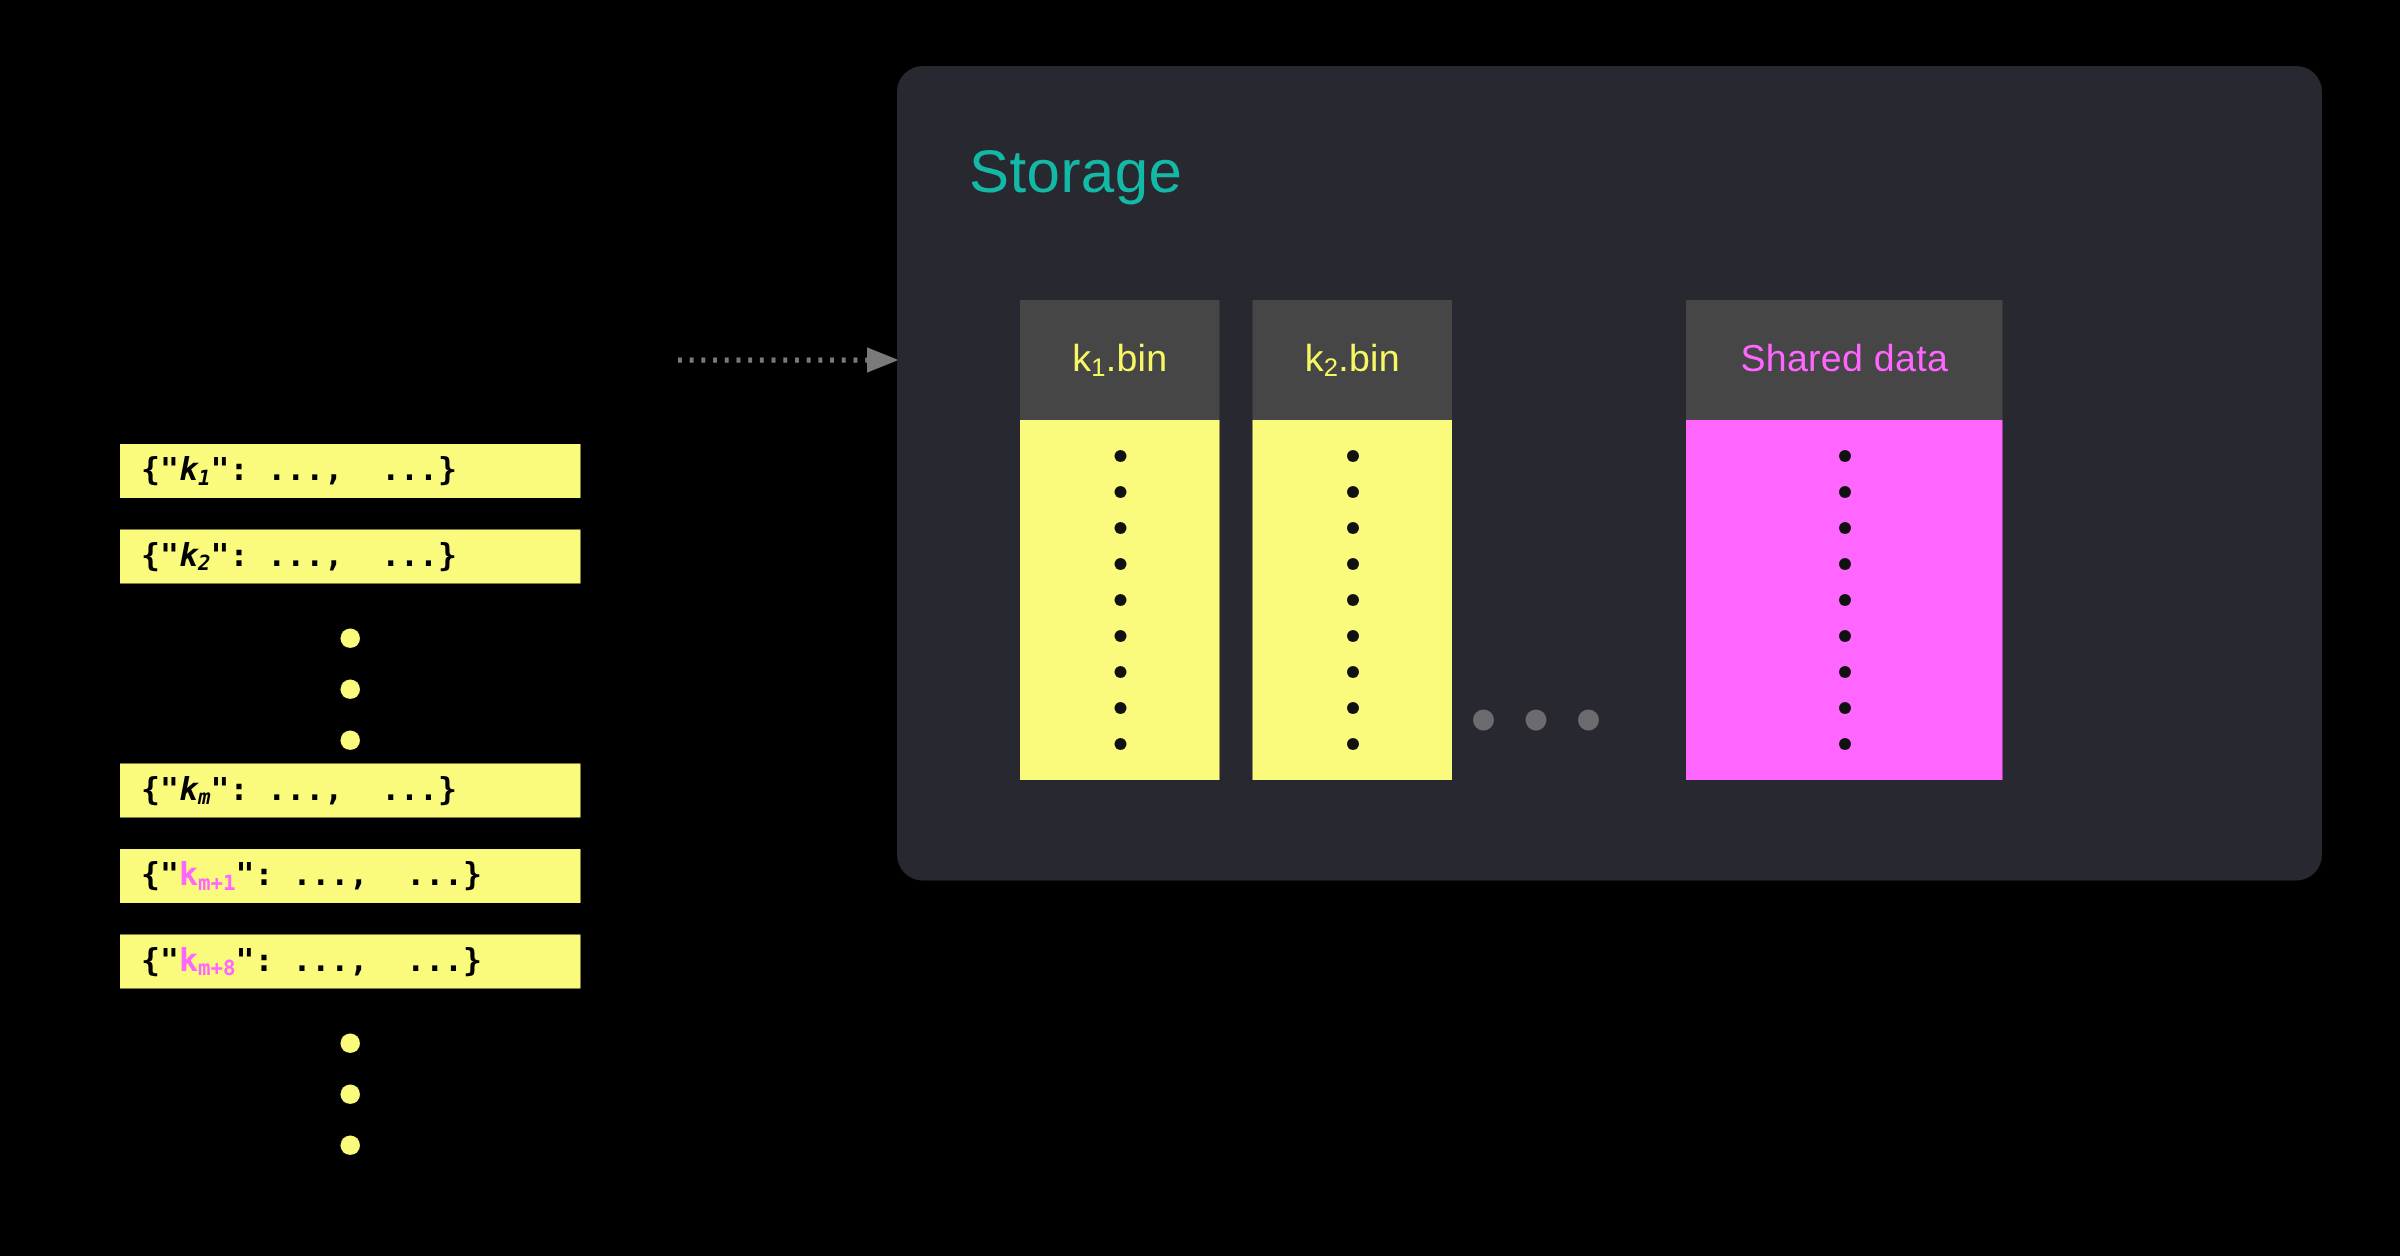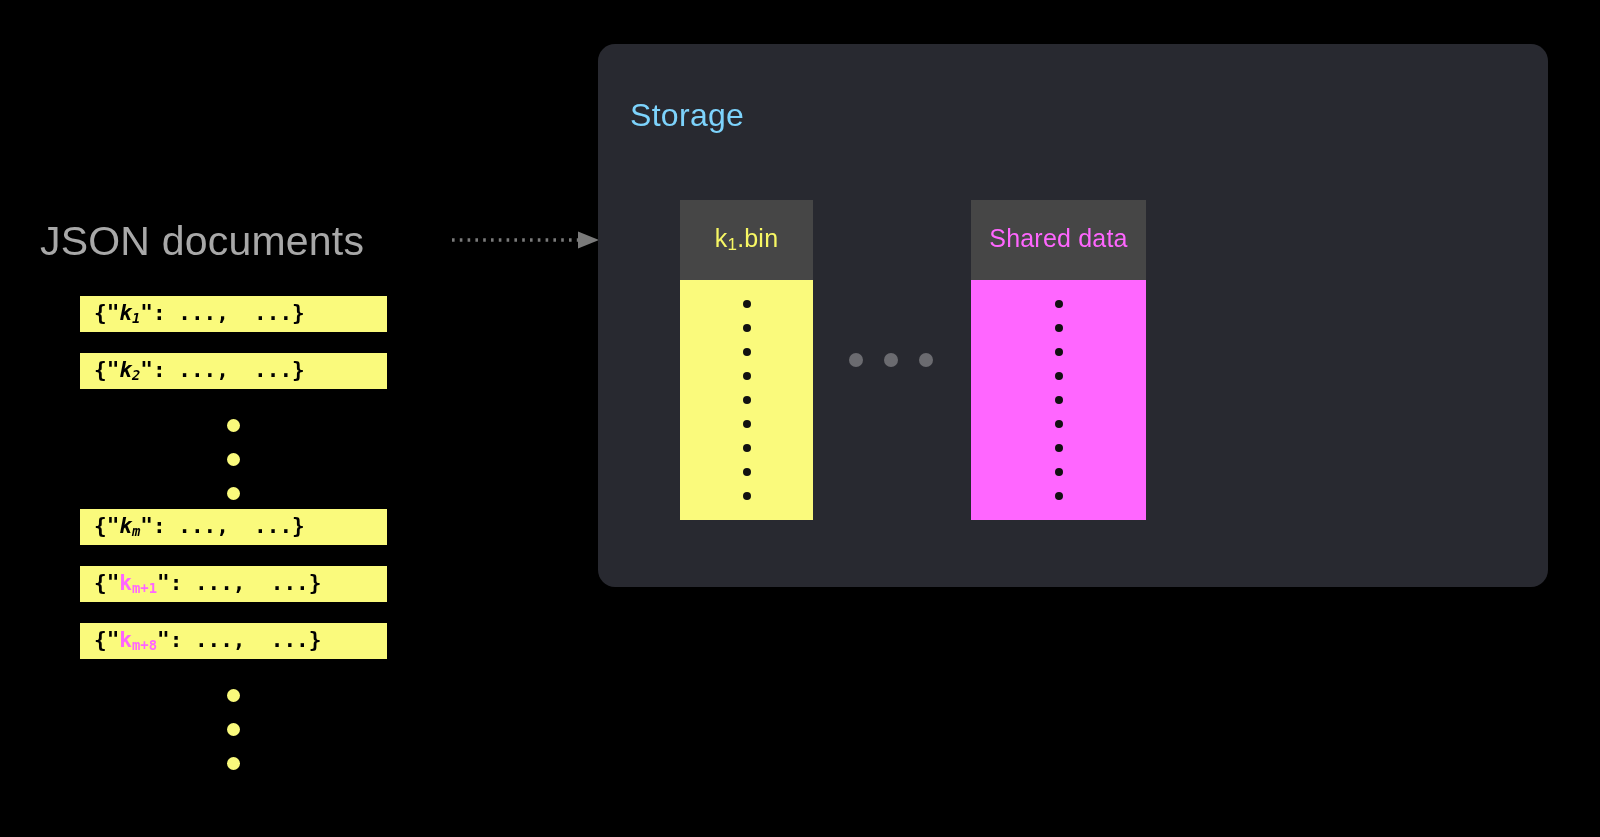--- a/index.html
+++ b/index.html
@@ -97,34 +97,34 @@
     top: 44px;
     width: 950px;
     height: 543px;
     background: #282930;
     border-radius: 17px;
     box-sizing: border-box;
   }
 
   #storage-title {
     position: absolute;
-    left: 32px;
+    left: 48px;
     top: 48px;
-    font-size: 32px;
+    font-size: 40px;
     line-height: 46px;
-    color: #7dd3fc;
+    color: #14b8a6;
     letter-spacing: 0.3px;
   }
 
   #bins-row {
     position: absolute;
     left: 55px;
     top: 156px;
     display: flex;
-    align-items: center;
+    align-items: flex-end;
     padding-left: 27px;
   }
 
   .bin {
     display: flex;
     flex-direction: column;
     align-items: stretch;
   }
 
   .bin-header {
@@ -165,21 +165,21 @@
     height: 8px;
     border-radius: 50%;
     background: #111111;
     flex: none;
   }
 
   
   .bin.w-std .bin-header,
   .bin.w-std .bin-body { width: 133px; }
   .bin.w-shared .bin-header,
-  .bin.w-shared .bin-body { width: 175px; }
+  .bin.w-shared .bin-body { width: 211px; margin-left: 20px; }
 
   .bin-gap-sm { width: 22px; }
   .bin-gap-lg { width: 24px; }
 
   
   .bins-ellipsis {
     width: 112px;
     height: 80px;
     display: flex;
     align-items: center;
@@ -200,21 +200,20 @@
     top: 228px;
     width: 148px;
     height: 24px;
   }
 </style>
 </head>
 <body>
 
 <div class="canvas">
 
-  <div id="docs-label">JSON documents</div>
 
   <div id="docs-list">
 
     <div class="doc-row narrow">
       <span class="doc-text"><span>{"</span><span class="key-plain"><span>k</span><sub>1</sub></span><span>": ...,  ...}</span></span>
     </div>
 
     <div class="doc-row narrow">
       <span class="doc-text"><span>{"</span><span class="key-plain"><span>k</span><sub>2</sub></span><span>": ...,  ...}</span></span>
     </div>
@@ -268,20 +267,36 @@
           <span class="dot"></span>
           <span class="dot"></span>
           <span class="dot"></span>
           <span class="dot"></span>
           <span class="dot"></span>
         </div>
       </div>
 
       <div class="bin-gap-sm"></div>
 
+      <div class="bin w-std">
+        <div class="bin-header">
+          <span class="bin-header-label label-yellow"><span>k</span><sub>2</sub><span>.bin</span></span>
+        </div>
+        <div class="bin-body body-yellow">
+          <span class="dot"></span>
+          <span class="dot"></span>
+          <span class="dot"></span>
+          <span class="dot"></span>
+          <span class="dot"></span>
+          <span class="dot"></span>
+          <span class="dot"></span>
+          <span class="dot"></span>
+          <span class="dot"></span>
+        </div>
+      </div>
 
       <div class="bins-ellipsis">
         <span class="dot"></span>
         <span class="dot"></span>
         <span class="dot"></span>
       </div>
 
 
       <div class="bin-gap-lg"></div>
 

